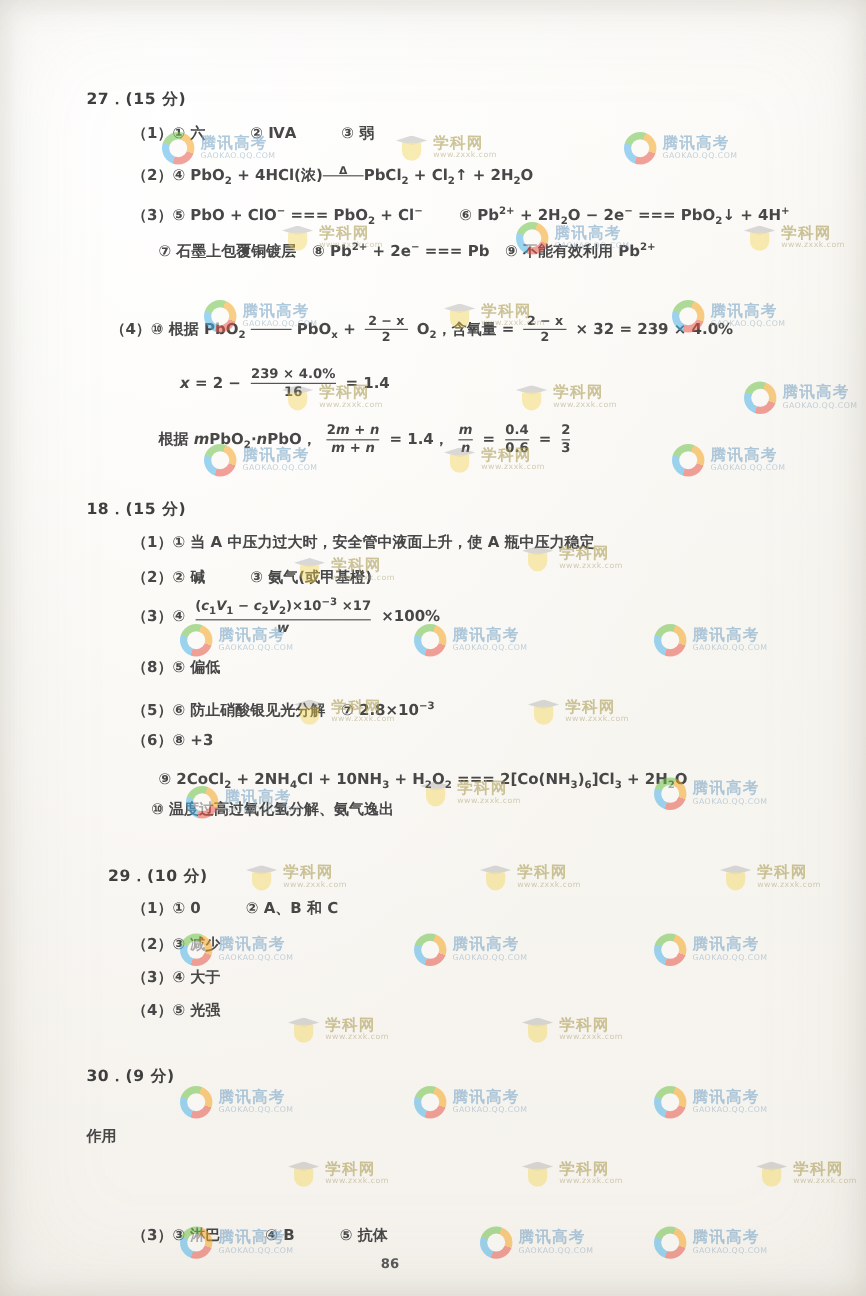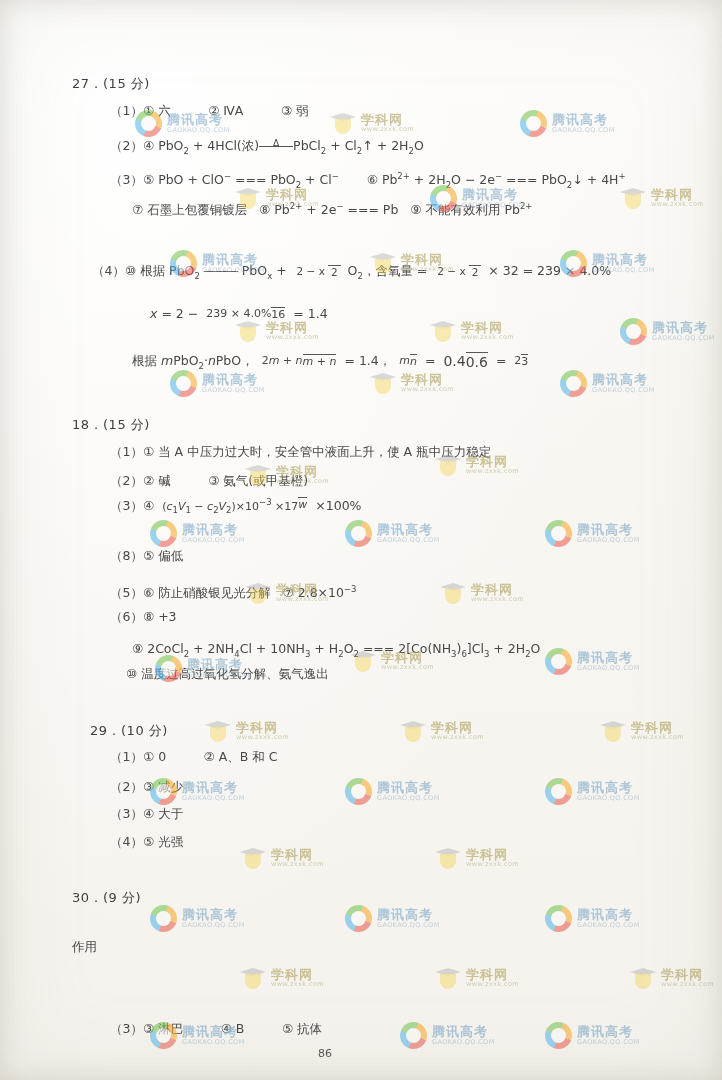--- a/index.html
+++ b/index.html
@@ -28,27 +28,28 @@
     box-shadow: inset 0 0 26px rgba(150,145,130,0.28), inset 0 0 90px rgba(170,165,150,0.15);
     pointer-events: none;
   }
   .content {
     position: absolute;
     left: 0; top: 0;
     width: 650px; height: 1080px;
     color: #4a4a4a;
     font-size: 12.5px;
     line-height: 1.5;
+    font-weight: bold;
   }
   .blk { position: absolute; white-space: nowrap; }
   .qnum { font-size: 13px; color: #3f3f3f; letter-spacing: .5px; }
   .lvl1 { font-size: 12.5px; color: #474747; }
   .frac {
     display: inline-flex;
-    flex-direction: row;
+    flex-direction: column;
     vertical-align: middle;
     text-align: center;
     font-size: 10.5px;
     line-height: 1.15;
     margin: 0 3px;
   }
   .frac .num { padding: 0 3px; }
   .frac .den { padding: 0 3px; border-top: 1px solid #555; }
   .sub { font-size: 8.5px; vertical-align: sub; }
   .sup { font-size: 8.5px; vertical-align: super; }
@@ -57,21 +58,21 @@
     position: relative;
     width: 34px;
     text-align: center;
     font-size: 9px;
     vertical-align: middle;
   }
   .arrow-eq .top { position: absolute; top: -9px; left: 0; width: 34px; text-align: center; }
   .arrow-eq .line { display: block; border-top: 1px solid #555; width: 34px; height: 0; }
   .big-frac {
     display: inline-flex;
-    flex-direction: row;
+    flex-direction: column;
     vertical-align: middle;
     text-align: center;
     line-height: 1.3;
     margin: 0 4px;
   }
   .big-frac .den { border-top: 1px solid #555; }
 
   .pagenum {
     position: absolute;
     left: 0; right: 0;
@@ -211,21 +212,21 @@
       <span class="big-frac" style="font-size:11px;">
         <span class="num">2<i>m</i> + <i>n</i></span>
           <span class="den"><i>m</i> + <i>n</i></span>
       </span>
       = 1.4，
       <span class="big-frac" style="font-size:11px;">
         <span class="num"><i>m</i></span>
           <span class="den"><i>n</i></span>
       </span>
       =
-      <span class="big-frac" style="font-size:14px;">
+      <span class="big-frac" style="font-size:11px;">
         <span class="num">0.4</span>
           <span class="den">0.6</span>
       </span>
       =
       <span class="big-frac" style="font-size:11px;">
         <span class="num">2</span>
           <span class="den">3</span>
       </span>
     </div>
 

